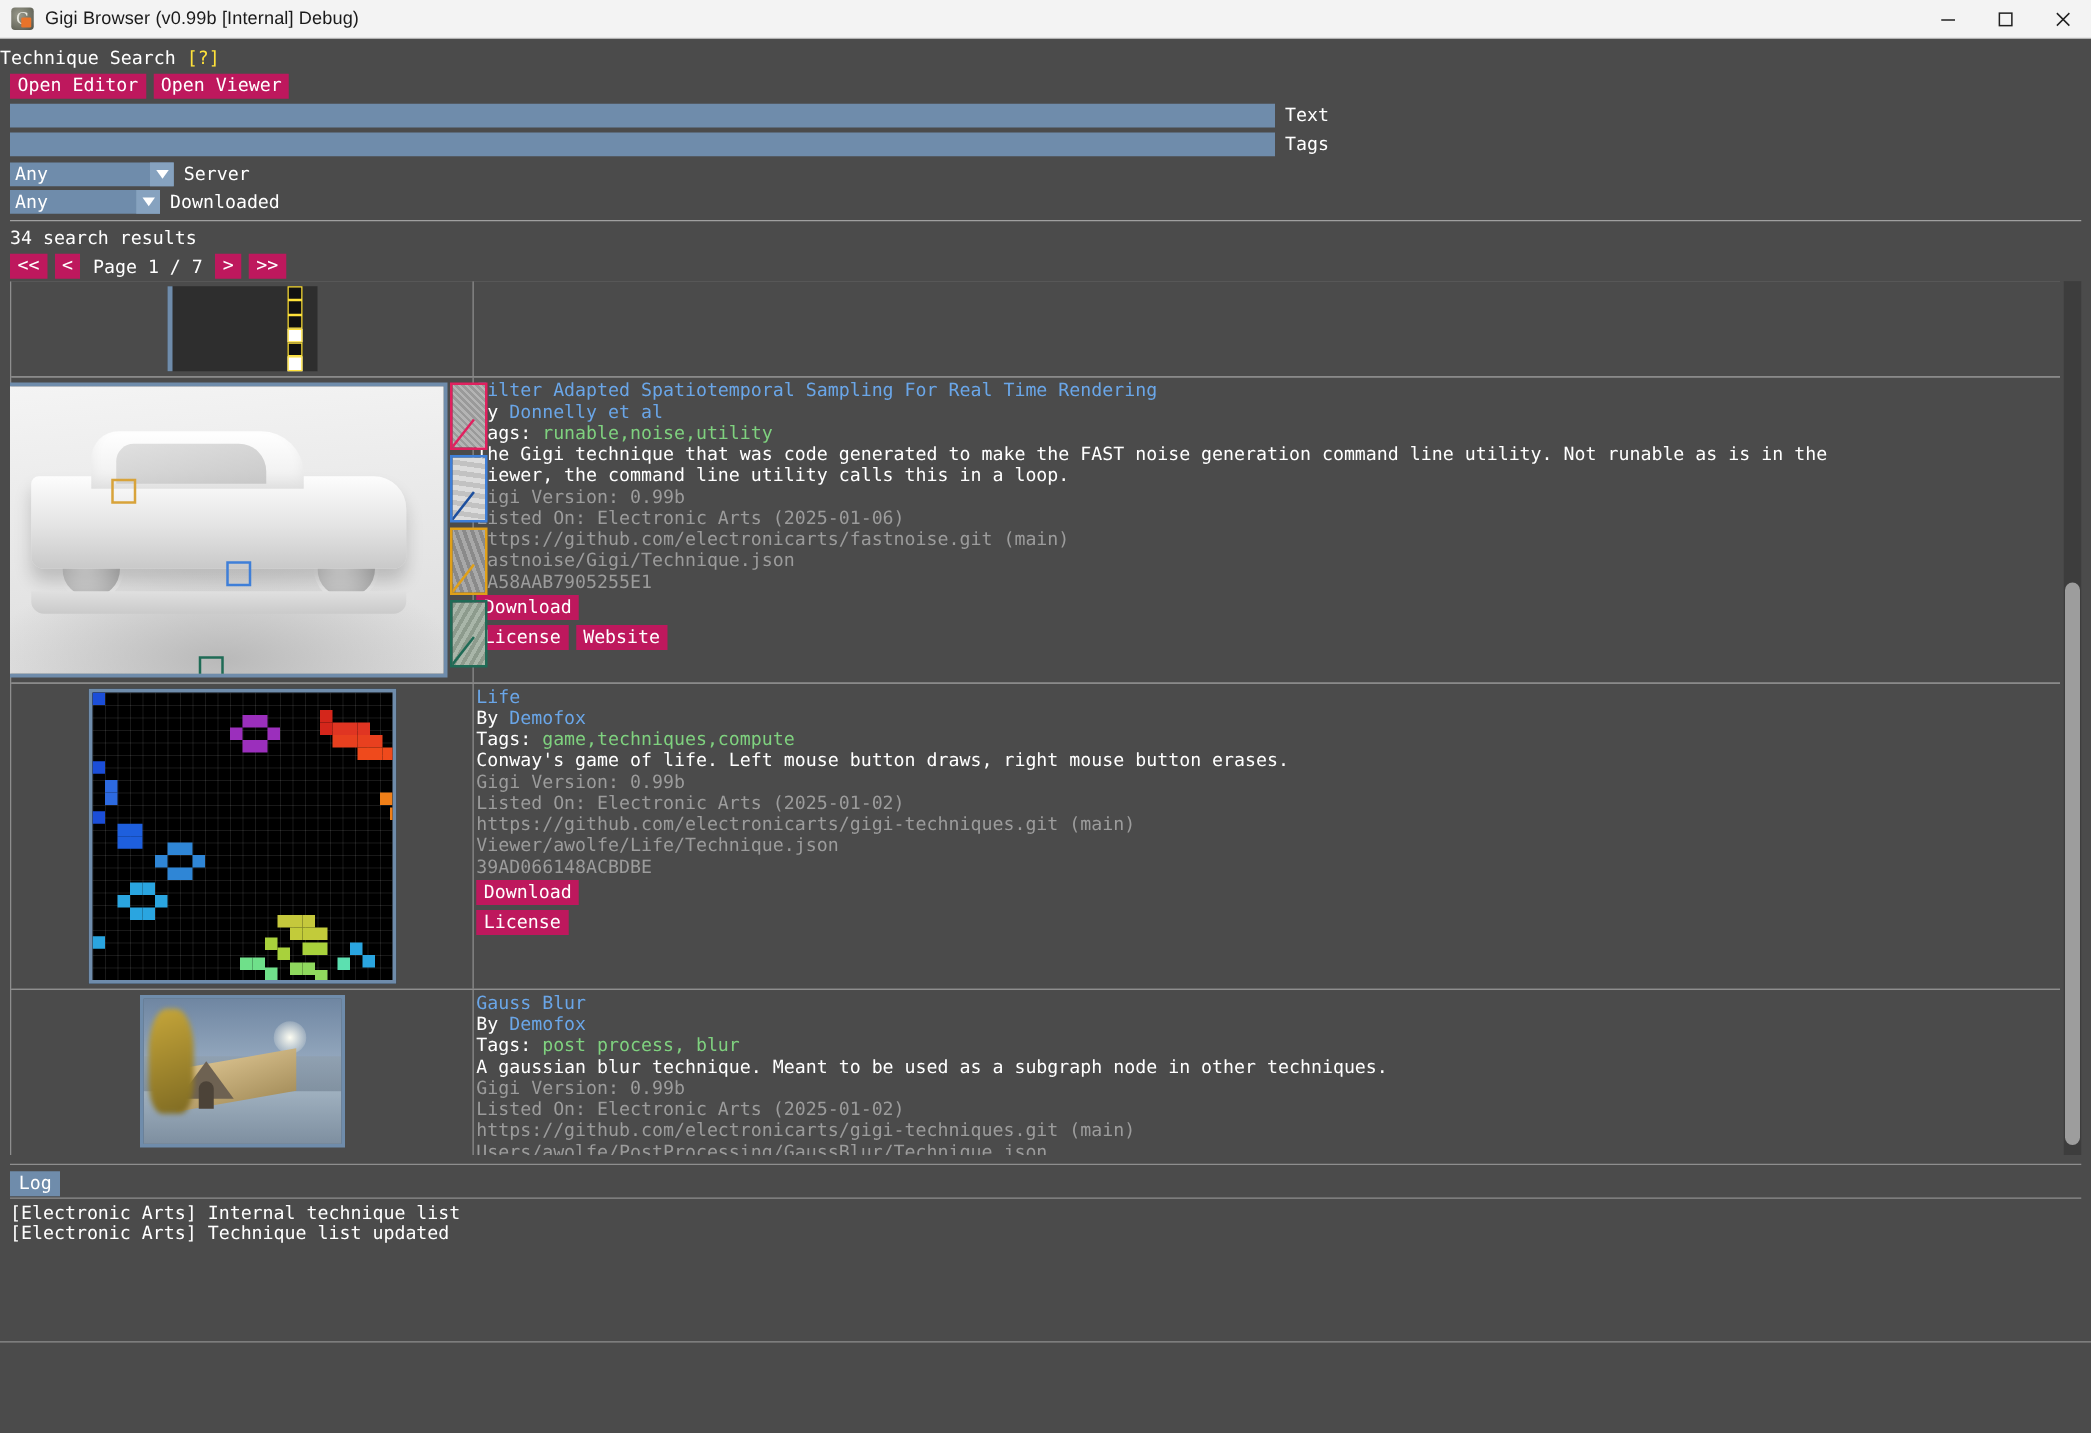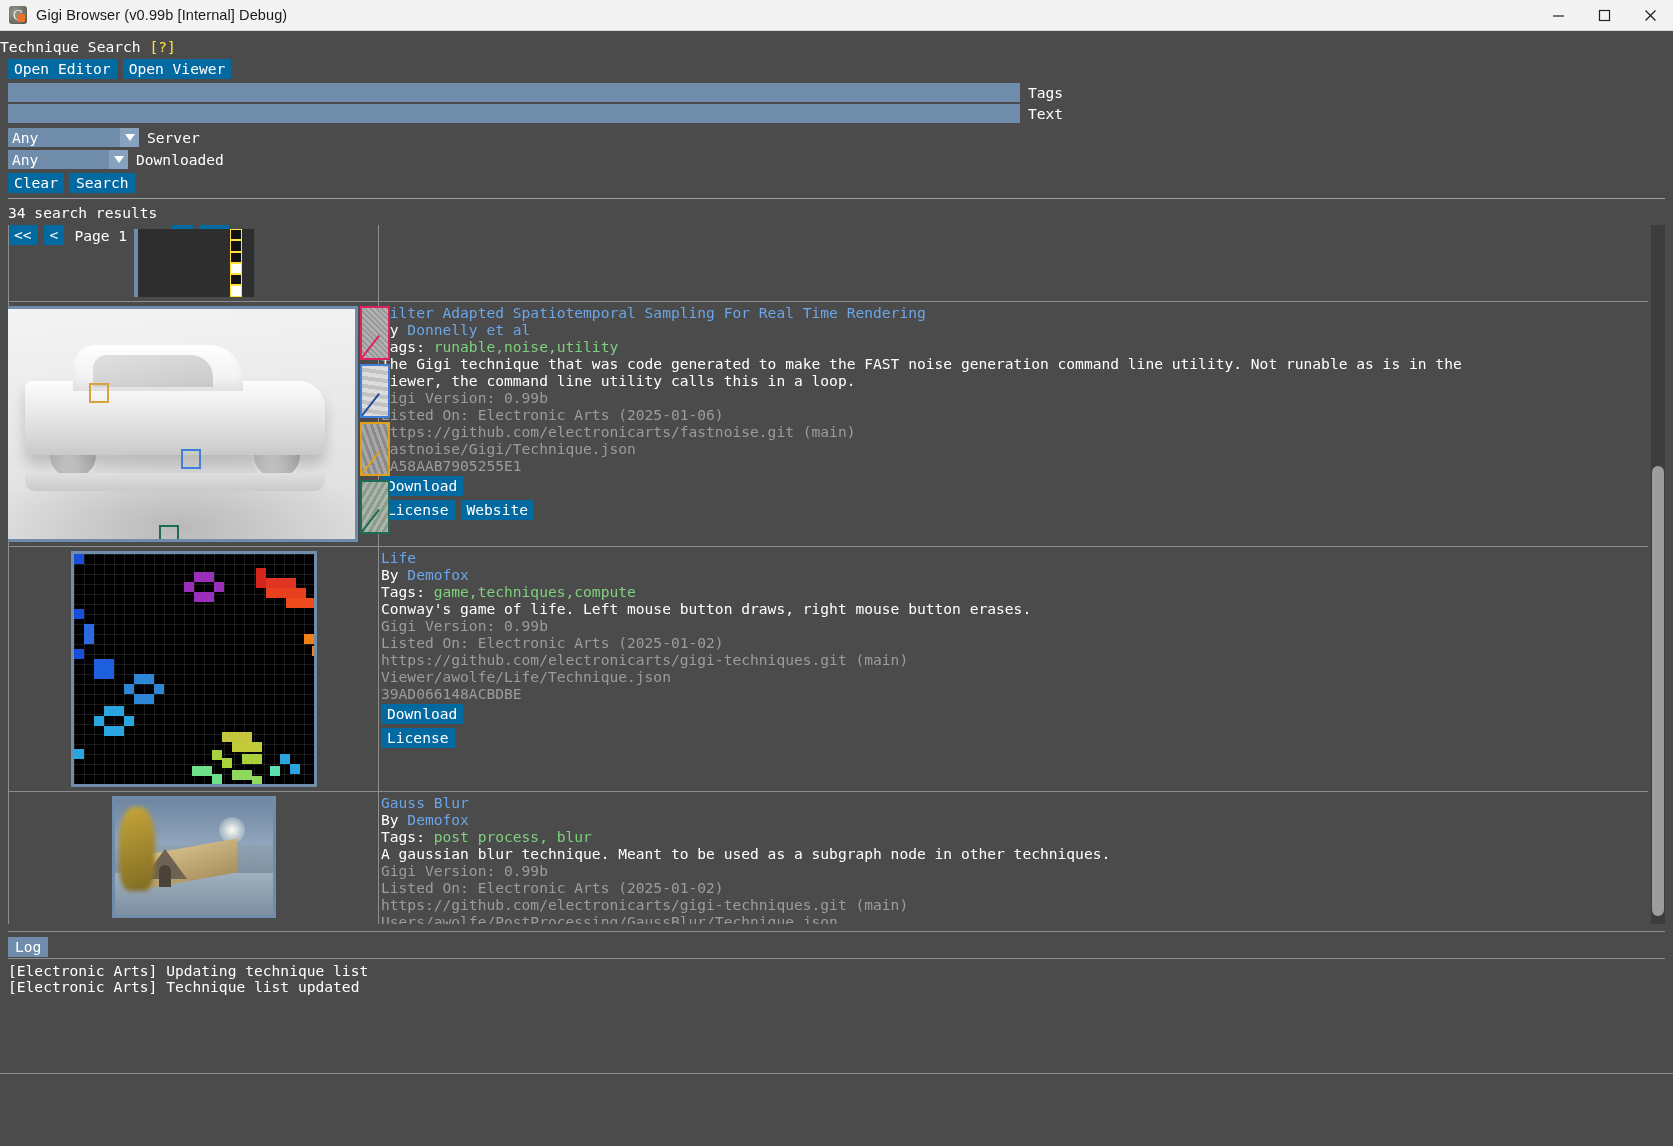--- a/index.html
+++ b/index.html
@@ -56,21 +56,21 @@
   }
 
   .hdr-line {
     margin: 7px 0 4px 0;
     font-size: 14.6px; color: #ffffff;
     white-space: pre;
   }
   .help-link { color: #ffe23a; }
 
   .btn {
-    background: #0369a1;
+    background: #be185d;
     color: #ffffff;
     border: 0;
     font-family: "DejaVu Sans Mono", "Liberation Mono", monospace;
     font-size: 14.6px;
     line-height: 17px;
     padding: 1px 6px 2px 6px;
     margin: 0;
     white-space: pre;
     cursor: pointer;
     display: inline-block;
@@ -309,28 +309,28 @@
 
 <div class="app">
 
   <div class="hdr-line"><span>Technique Search</span> <span class="help-link">[?]</span></div>
 
   <div class="btnrow">
     <button class="btn">Open Editor</button>
     <button class="btn">Open Viewer</button>
   </div>
 
+  <div class="fieldrow">
+    <div class="field" style="width:1012px"></div>
+    <div class="fieldlabel">Text</div>
+  </div>
+
   <div class="fieldrow" style="margin-top:2px">
     <div class="field" style="width:1012px"></div>
     <div class="fieldlabel">Tags</div>
-  </div>
-
-  <div class="fieldrow">
-    <div class="field" style="width:1012px"></div>
-    <div class="fieldlabel">Text</div>
   </div>
 
   <div class="fieldrow" style="margin-top:4px">
     <div class="combo">
       <div class="val">Any</div>
       <div class="arrow">
           <i></i>
         </div>
     </div>
     <div class="fieldlabel">Server</div>
@@ -339,24 +339,20 @@
   <div class="fieldrow" style="margin-top:3px">
     <div class="combo narrow">
       <div class="val">Any</div>
       <div class="arrow">
           <i></i>
         </div>
     </div>
     <div class="fieldlabel">Downloaded</div>
   </div>
 
-  <div class="btnrow" style="margin-top:4px">
-    <button class="btn">Clear</button>
-    <button class="btn">Search</button>
-  </div>
 
   <div class="sep"></div>
 
   <div class="results-count">34 search results</div>
 
   <div class="pager">
     <button class="btn">&lt;&lt;</button>
     <button class="btn">&lt;</button>
     <span class="pagetext">Page 1 / 7</span>
     <button class="btn">&gt;</button>
@@ -548,18 +544,18 @@
   <div class="vscroll">
     <div class="thumb" style="top: 241px; height: 450px;"></div>
   </div>
 
   <div class="log-sep"></div>
   <div class="logtabs">
     <div class="logtab">Log</div>
   </div>
   <div class="logtabline"></div>
   <div class="logbody">
-    <div class="logline">[Electronic Arts] Updating technique list</div>
+    <div class="logline">[Electronic Arts] Internal technique list</div>
     <div class="logline">[Electronic Arts] Technique list updated</div>
   </div>
 
   <div class="bottom-sep"></div>
 </div>
 
 </body></html>

